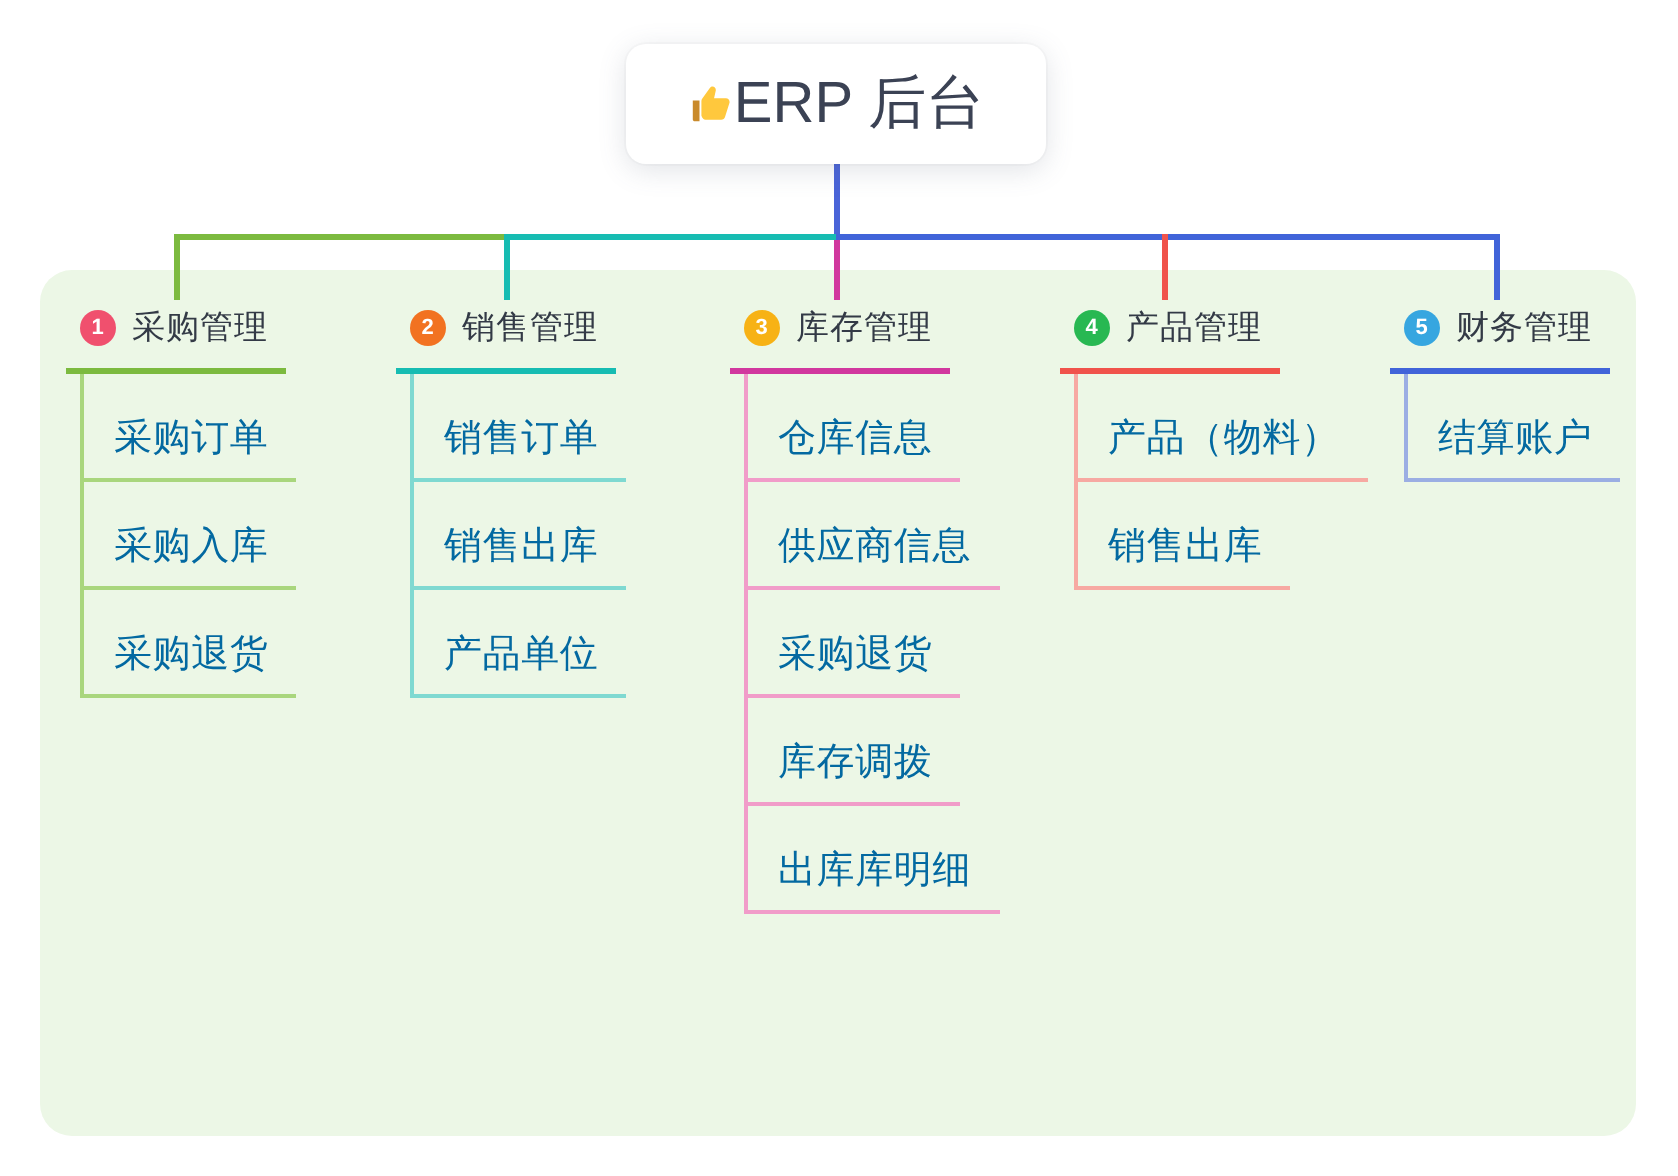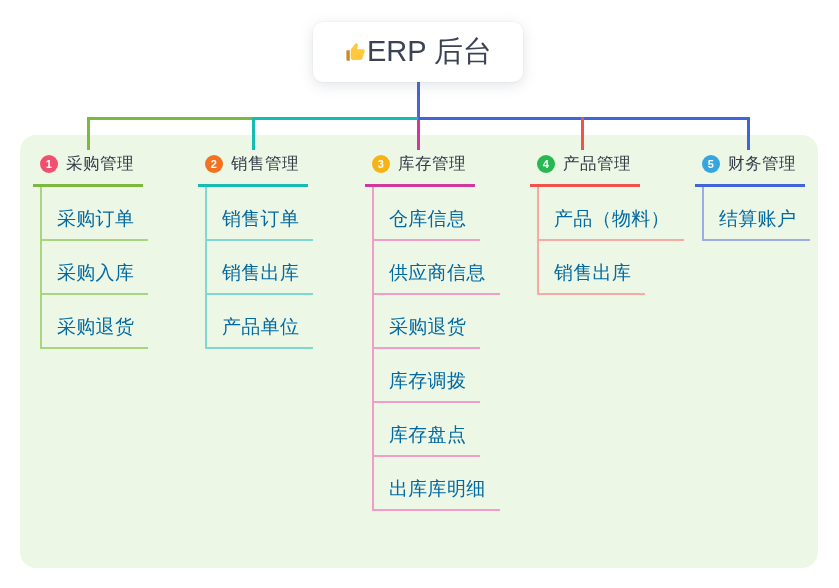--- a/index.html
+++ b/index.html
@@ -126,23 +126,20 @@
     <div class="child">
         <span class="child-label">供应商信息</span>
       </div>
     <div class="child">
         <span class="child-label">采购退货</span>
       </div>
     <div class="child">
         <span class="child-label">库存调拨</span>
       </div>
     <div class="child">
-        <span class="child-label">库存盘点</span>
-      </div>
-    <div class="child">
         <span class="child-label">出库库明细</span>
       </div>
   </div>
 </div>
 
 <div class="branch" style="left: 530px; --main: #F0534B; --light: #F7A9A2; --badge: #28B852;">
   <div class="branch-title">
     <span class="badge">4</span>
     <span>产品管理</span>
   </div>

